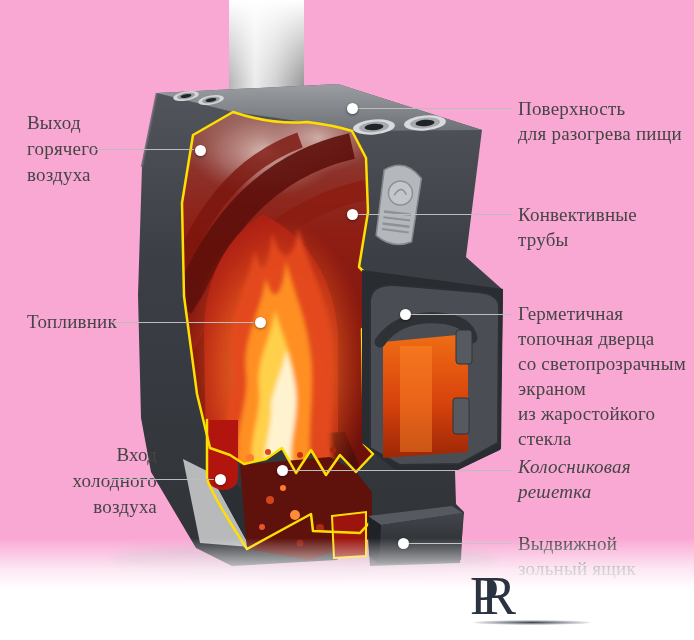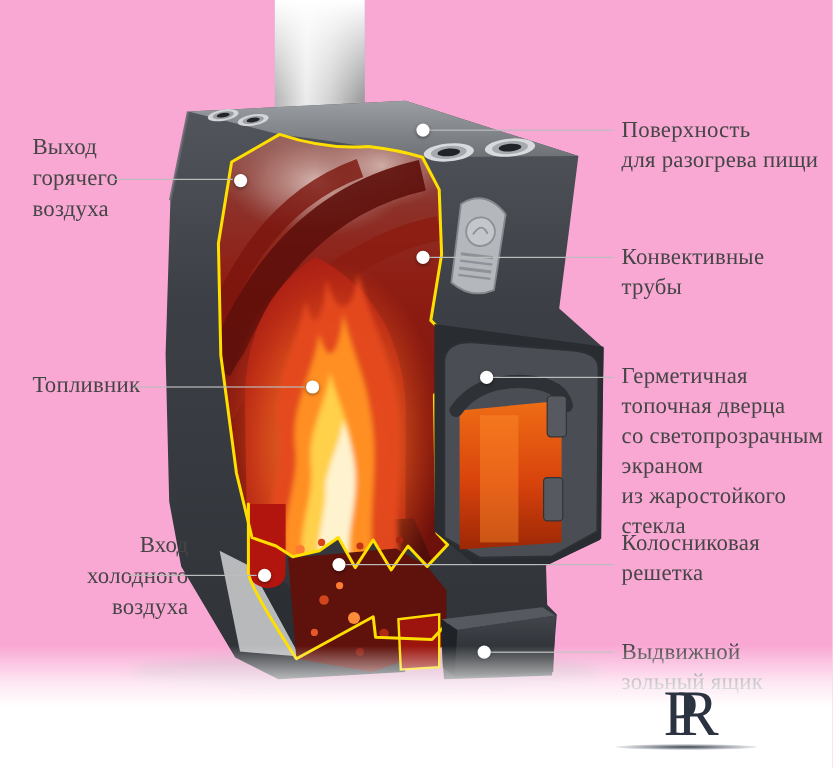--- a/index.html
+++ b/index.html
@@ -20,21 +20,21 @@
   .dot{
     position:absolute;z-index:2;width:11px;height:11px;border-radius:50%;
     background:#ffffff;box-shadow:0 1px 3px rgba(0,0,0,.45);
   }
   .fade-overlay{
     position:absolute;z-index:3;left:0;top:538px;width:694px;height:102px;
     background:linear-gradient(to bottom,rgba(255,255,255,0) 0%,rgba(255,255,255,.72) 30%,#ffffff 50%,#ffffff 100%);
     pointer-events:none;
   }
   .brand{
-    position:absolute;z-index:4;left:510px;top:574px;width:124px;text-align:center;text-decoration:underline;
+    position:absolute;z-index:4;left:470px;top:574px;width:124px;text-decoration:underline;
   }
   .brand .monogram{
     display:inline-block;font-family:"Liberation Serif","DejaVu Serif",serif;
     font-size:52px;line-height:44px;color:#2b3240;letter-spacing:-0.34em;
     transform:scaleY(1.04);padding-right:10px;
   }
   .brand .swoosh{
     margin:2px auto 0 auto;width:118px;height:5px;border-radius:50%;
     background:radial-gradient(ellipse at center,#3f454f 0%,rgba(110,116,128,.55) 45%,rgba(150,155,165,0) 78%);
   }
@@ -225,21 +225,21 @@
   <div class="label right" style="left:518px;top:202px;width:175px;">Конвективные
 трубы</div>
   <div class="label right" style="left:518px;top:96px;width:175px;">Поверхность
 для разогрева пищи</div>
   <div class="label right" style="left:518px;top:301px;width:180px;">Герметичная
 топочная дверца
 со светопрозрачным
 экраном
 из жаростойкого
 стекла</div>
-  <div class="label right" style="left:518px;top:440px;width:175px;">Колосниковая
+  <div class="label right" style="left:518px;top:454px;width:175px;font-style:italic;">Колосниковая
 решетка</div>
   <div class="label right" style="left:518px;top:531px;width:175px;">Выдвижной
 зольный ящик</div>
 
   <div class="leader" style="left:93px;top:149px;width:101px;"></div>
   <div class="leader" style="left:112px;top:322px;width:142px;"></div>
   <div class="leader" style="left:107px;top:479px;width:107px;"></div>
   <div class="leader" style="left:357px;top:108px;width:155px;"></div>
   <div class="leader" style="left:357px;top:214px;width:155px;"></div>
   <div class="leader" style="left:410px;top:314px;width:102px;"></div>

